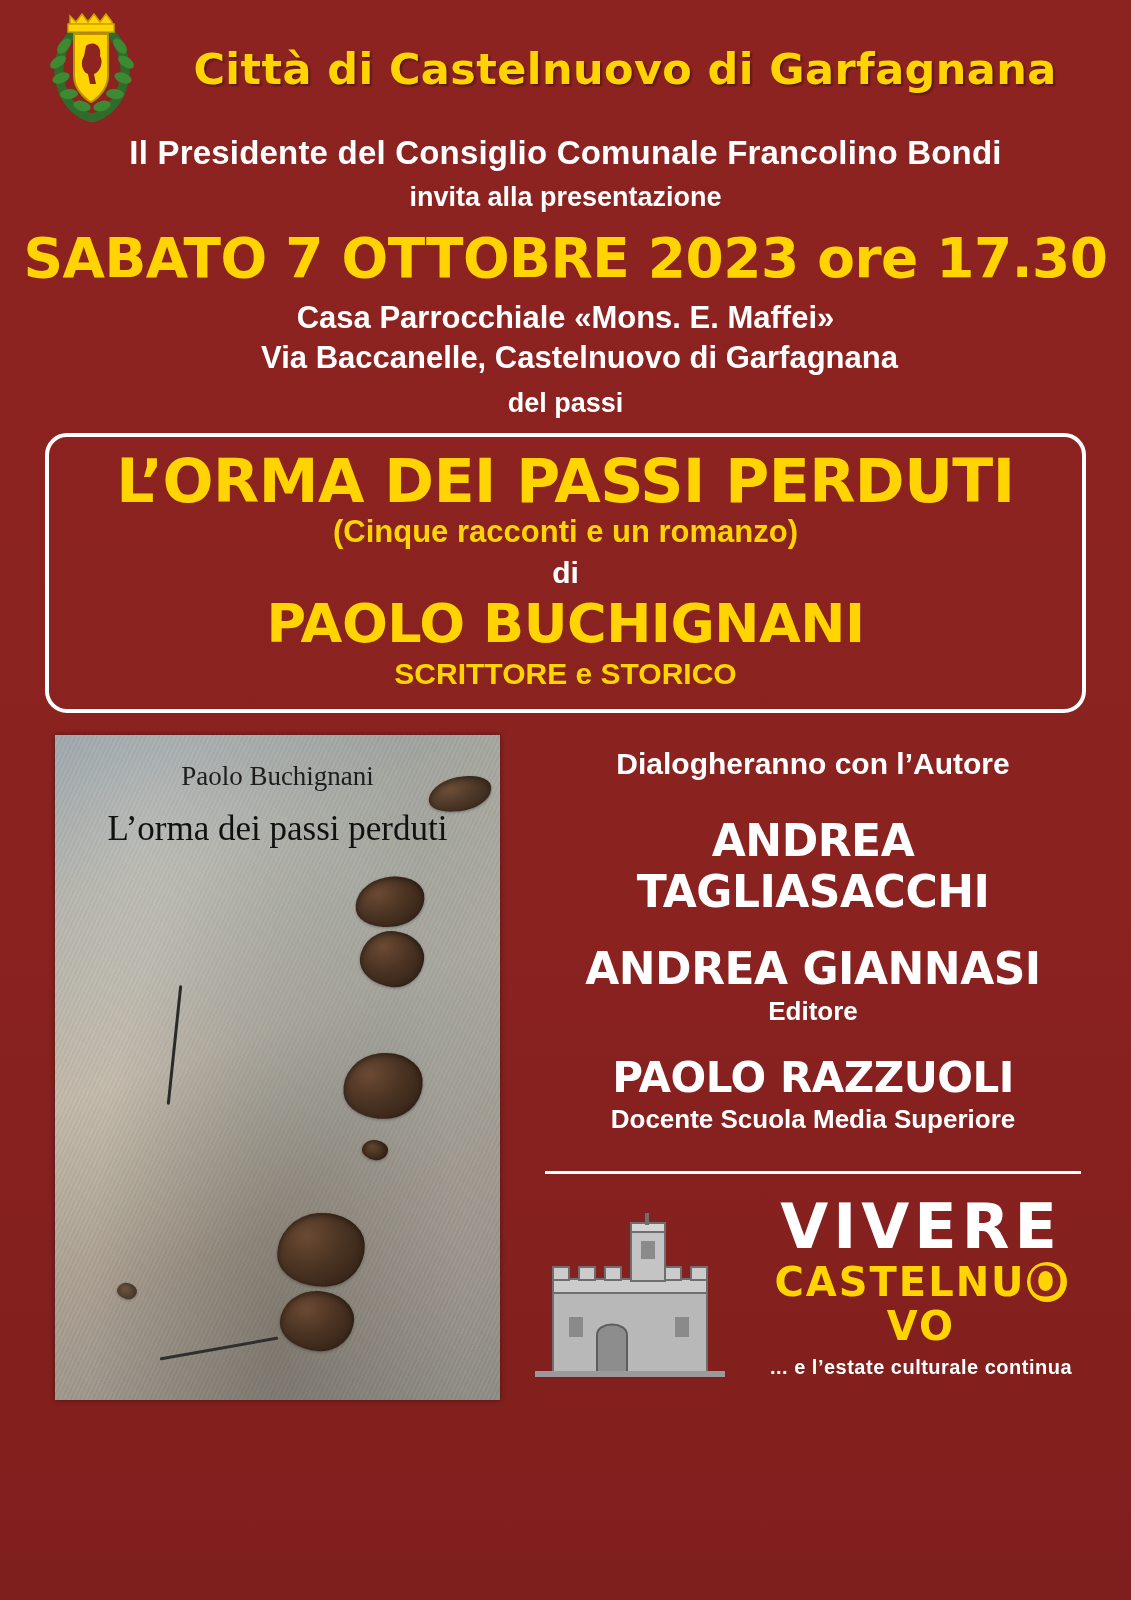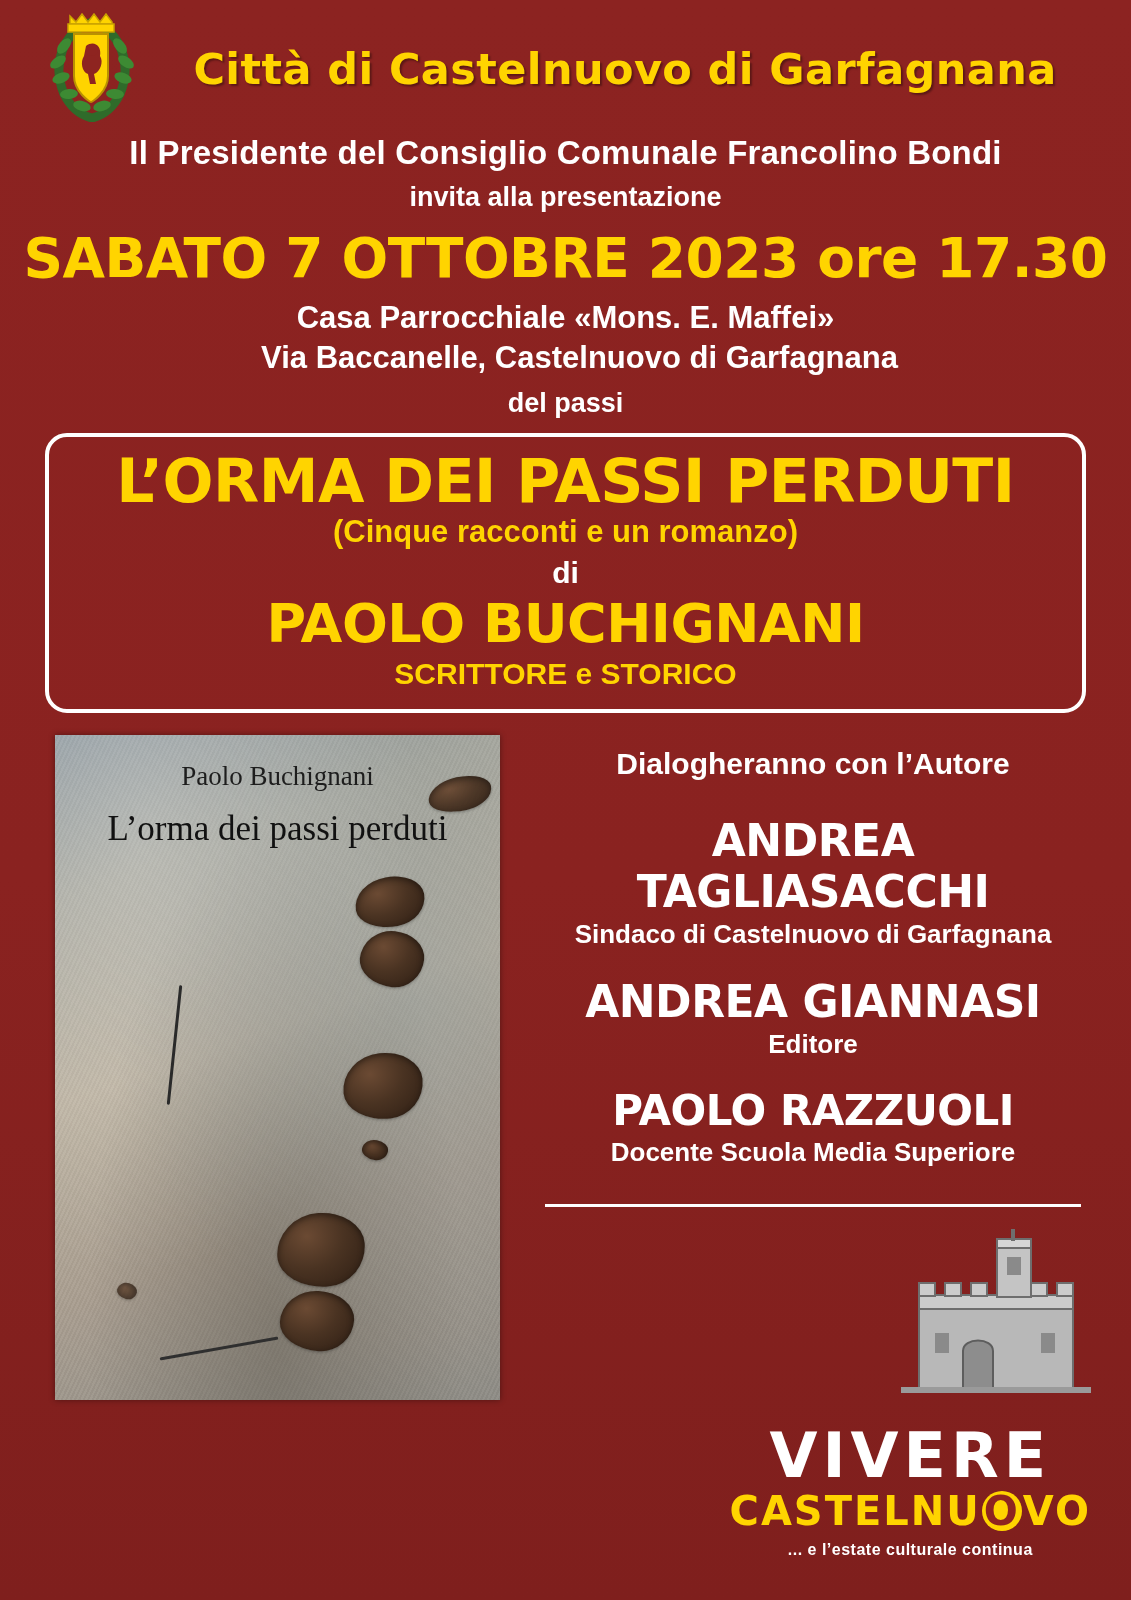--- a/index.html
+++ b/index.html
@@ -244,21 +244,20 @@
     margin: 36px 10px 0 10px;
   }
 
   
   .footer {
     display: flex;
     align-items: flex-end;
     justify-content: center;
     margin-top: 22px;
     gap: 26px;
-    flex-direction: column;
   }
   .fortress { width: 190px; height: 170px; }
   .vivere {
     text-align: center;
     padding-bottom: 4px;
   }
   .vivere-top {
     font-size: 62px;
     font-weight: bold;
     color: #fff;
@@ -278,21 +277,21 @@
   .vivere-bottom .o {
     display: inline-block;
     background: #ffd400;
     color: #8e2420;
     border-radius: 50%;
     width: 40px; height: 40px;
     line-height: 40px;
     margin: 0 1px;
   }
   .vivere-tag {
-    font-size: 16px;
+    font-size: 20px;
     font-weight: bold;
     color: #ffffff;
     margin-top: 8px;
     letter-spacing: .5px;
   }
 </style>
 </head>
 <body>
 
 <div class="poster">
@@ -360,21 +359,20 @@
         <div class="cover-author">Paolo Buchignani</div>
         <div class="cover-title">L’orma dei passi perduti</div>
       </div>
     </div>
 
     <div class="speakers-col">
       <div class="dialog-head">Dialogheranno con l’Autore</div>
 
       <div class="sp-block first">
         <div class="sp-name">ANDREA TAGLIASACCHI</div>
-        <div class="sp-role">Sindaco di Castelnuovo di Garfagnana</div>
       </div>
 
       <div class="sp-block">
         <div class="sp-name">ANDREA GIANNASI</div>
         <div class="sp-role">Editore</div>
       </div>
 
       <div class="sp-block">
         <div class="sp-name small">PAOLO RAZZUOLI</div>
         <div class="sp-role">Docente Scuola Media Superiore</div>

